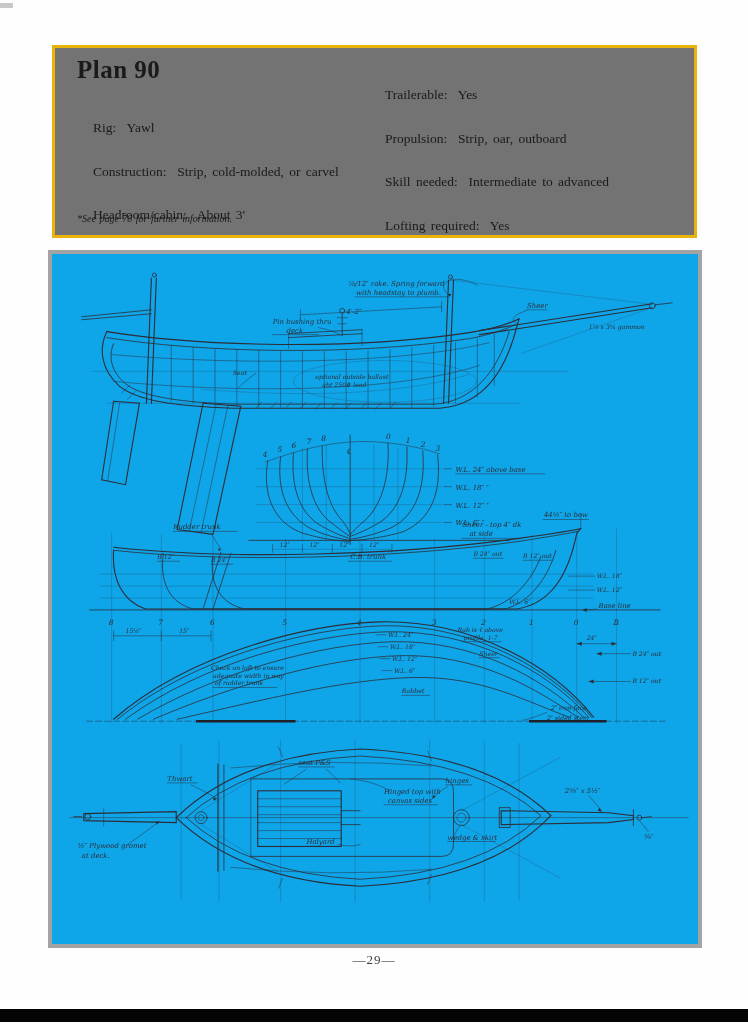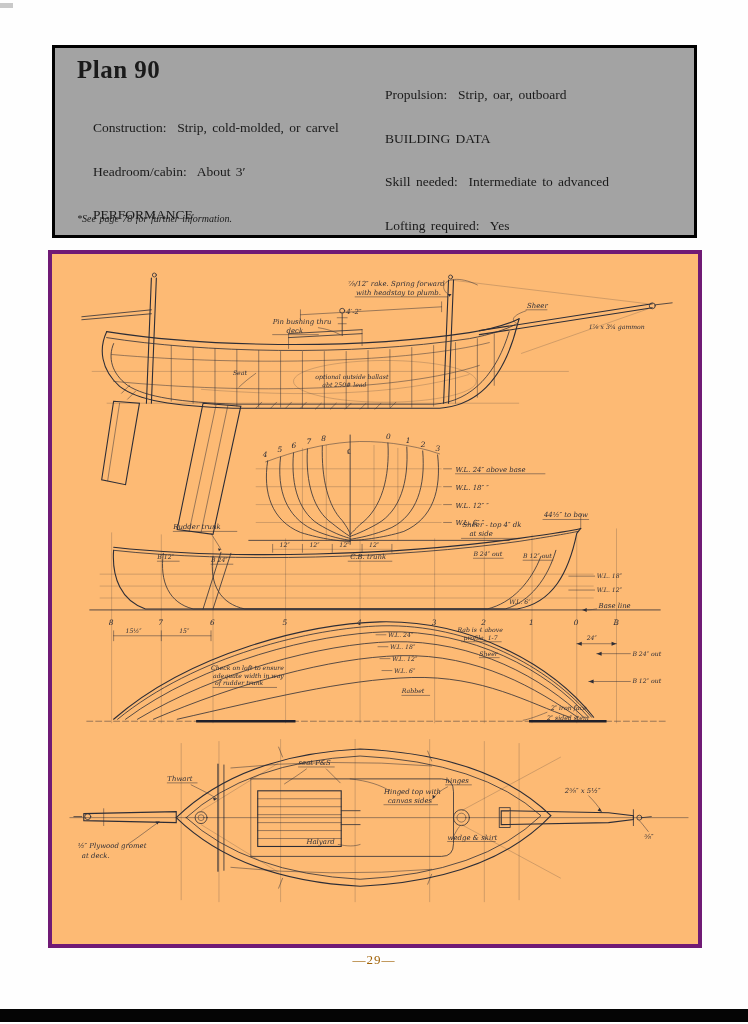--- a/index.html
+++ b/index.html
@@ -3,43 +3,43 @@
 <meta charset="utf-8">
 <style>
   html,body{margin:0;padding:0;}
   body{
     width:748px;height:1024px;position:relative;overflow:hidden;
     background:#fefefe;font-family:"Liberation Serif",serif;color:#1a1a1a;
   }
   .corner-mark{position:absolute;left:0;top:3px;width:13px;height:5px;background:#c9c9c9;}
   .info-box{
     position:absolute;left:52px;top:45px;width:639px;height:187px;
-    border:3px solid #000000;background:#a3a3a3;
+    border:3px solid #eab308;background:#737373;
   }
   .info-title{
     position:absolute;left:22px;top:8px;
     font-size:25px;font-weight:bold;letter-spacing:.5px;
   }
   .col{position:absolute;font-size:13.5px;line-height:14.5px;word-spacing:2px;white-space:pre;}
   .col-left{left:30px;top:44px;}
   .col-right{left:322px;top:11px;}
   .iline{padding-left:8px;}
   .iline.hang{padding-left:0;}
   .footnote{
     position:absolute;left:22px;bottom:11px;
     font-style:italic;font-size:10px;word-spacing:1px;
   }
   .drawing-box{
     position:absolute;left:48px;top:250px;width:646px;height:690px;
-    border:4px solid #701a75;background:#fdba74;
+    border:4px solid #a3a3a3;background:#0ea5e9;
   }
   .drawing-box svg{display:block;width:100%;height:100%;}
   .page-number{
     position:absolute;left:0;top:952px;width:748px;text-align:center;
-    font-size:13px;letter-spacing:1px;color:#a16207;
+    font-size:13px;letter-spacing:1px;color:#404040;
   }
   .bottom-bar{position:absolute;left:0;top:1009px;width:748px;height:13px;background:#050505;}
   
   .ink{stroke:#2d2d36;fill:none;stroke-width:1.1;stroke-linecap:round;}
   .med{stroke:#2d2d36;fill:none;stroke-width:0.8;stroke-linecap:round;}
   .thin{stroke:#2d2d36;fill:none;stroke-width:0.6;opacity:.8;stroke-linecap:round;}
   .faint{stroke:#2d2d36;fill:none;stroke-width:0.5;opacity:.42;}
   .dash{stroke-dasharray:6 3;}
   .heavy{stroke:#20202a;fill:none;stroke-width:2.4;}
   .fillink{fill:#2d2d36;stroke:none;}
@@ -48,29 +48,30 @@
   .st{font-family:"DejaVu Serif",serif;font-style:italic;font-size:7.5px;fill:#2d2d36;}
 </style>
 </head>
 <body>
 
 <div class="corner-mark"></div>
 
 <div class="info-box">
   <div class="info-title">Plan 90</div>
   <div class="col col-left">
+    <div class="iline">Rig:  Yawl</div>
     <div class="iline">Construction:  Strip, cold-molded, or carvel</div>
     <div class="iline">Headroom/cabin:  About 3′</div>
     <div class="iline">PERFORMANCE</div>
     <div class="iline hang">*Suitable for:  Somewhat protected waters</div>
     <div class="iline hang">*Intended capacity:  3–6 daysailing</div>
   </div>
   <div class="col col-right">
+    <div class="iline">Trailerable:  Yes</div>
     <div class="iline">Propulsion:  Strip, oar, outboard</div>
-    <div class="iline">BUILDING DATA</div>
     <div class="iline">Skill needed:  Intermediate to advanced</div>
     <div class="iline">Lofting required:  Yes</div>
     <div class="iline hang">*Alternative construction:  Lapstrake</div>
     <div class="iline">PLANS DATA</div>
     <div class="iline">No. of sheets:  4</div>
     <div class="iline">Level of detail:  Average</div>
     <div class="iline">Cost per set:  $100.00</div>
     <div class="iline">WB Plan No. 90</div>
   </div>
   <div class="footnote">*See page 78 for further information.</div>

